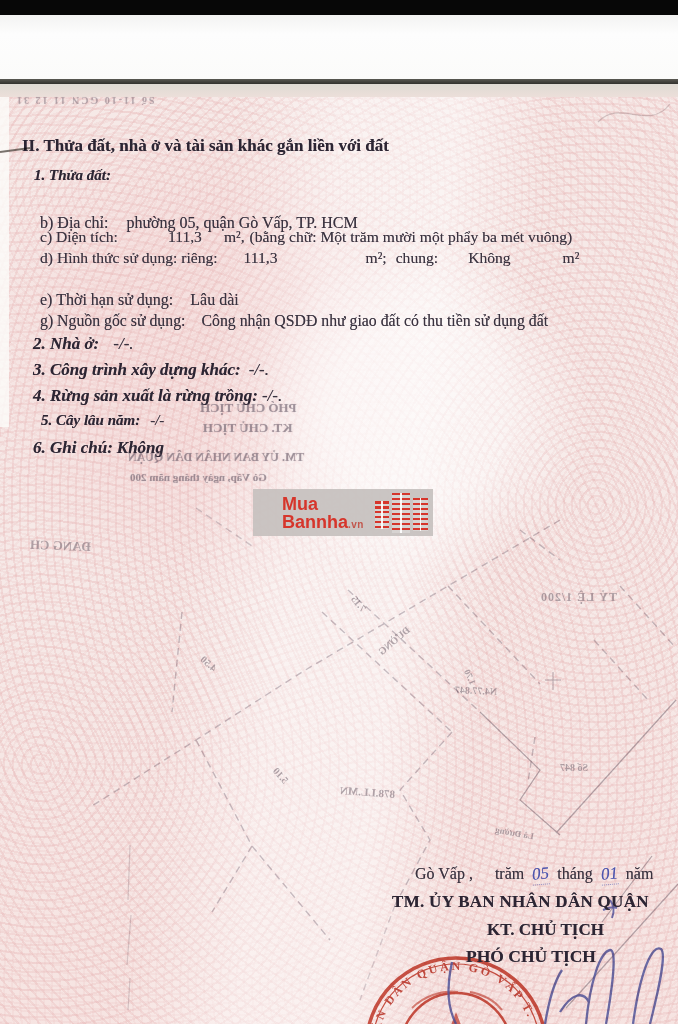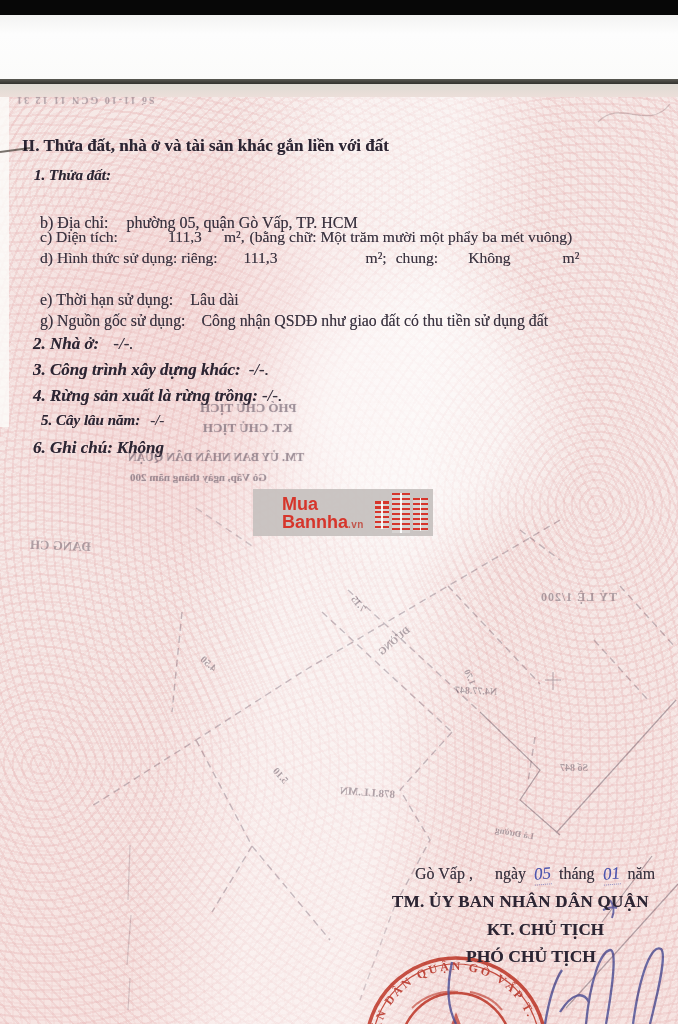--- a/index.html
+++ b/index.html
@@ -175,19 +175,19 @@
       <path d="M 452 962 C 446 990 448 1008 456 1024"></path>
       <path d="M 586 1024 C 590 982 600 952 610 950 C 617 949 613 984 606 1024"></path>
       <path d="M 633 1024 C 640 972 652 944 661 949 C 667 954 658 992 650 1024"></path>
       <path d="M 560 1012 C 572 993 583 991 589 1002"></path>
       <path d="M 545 1024 C 549 1000 554 982 562 970"></path>
     </g>
     <path d="M 610 900 q 6 8 2 18 M 603 910 q 8 -4 14 -2" stroke="#4d55ae" stroke-width="2" fill="none" opacity="0.8"></path>
   </svg>
 
   <div class="abs ink" style="left:415px;top:844px;font-size:16px;">
-    <span>Gò Vấp ,</span><span class="gap" style="width:22px;"></span><span>ngày</span><span class="gap" style="width:8px;"></span><span class="hand">05</span><span class="gap" style="width:8px;"></span><span>tháng</span><span class="gap" style="width:8px;"></span><span class="hand">01</span><span class="gap" style="width:8px;"></span><span>năm</span>
+    <span>Gò Vấp ,</span><span class="gap" style="width:22px;"></span><span>trăm</span><span class="gap" style="width:8px;"></span><span class="hand">05</span><span class="gap" style="width:8px;"></span><span>tháng</span><span class="gap" style="width:8px;"></span><span class="hand">01</span><span class="gap" style="width:8px;"></span><span>năm</span>
   </div>
   <div class="abs ink b" style="left:392px;top:872px;font-size:17px;letter-spacing:.3px;">TM. ỦY BAN NHÂN DÂN QUẬN</div>
   <div class="abs ink b" style="left:487px;top:900px;font-size:17px;">KT. CHỦ TỊCH</div>
   <div class="abs ink b" style="left:466px;top:926px;font-size:17.5px;">PHÓ CHỦ TỊCH</div>
 
 </div>
 
 </body></html>

